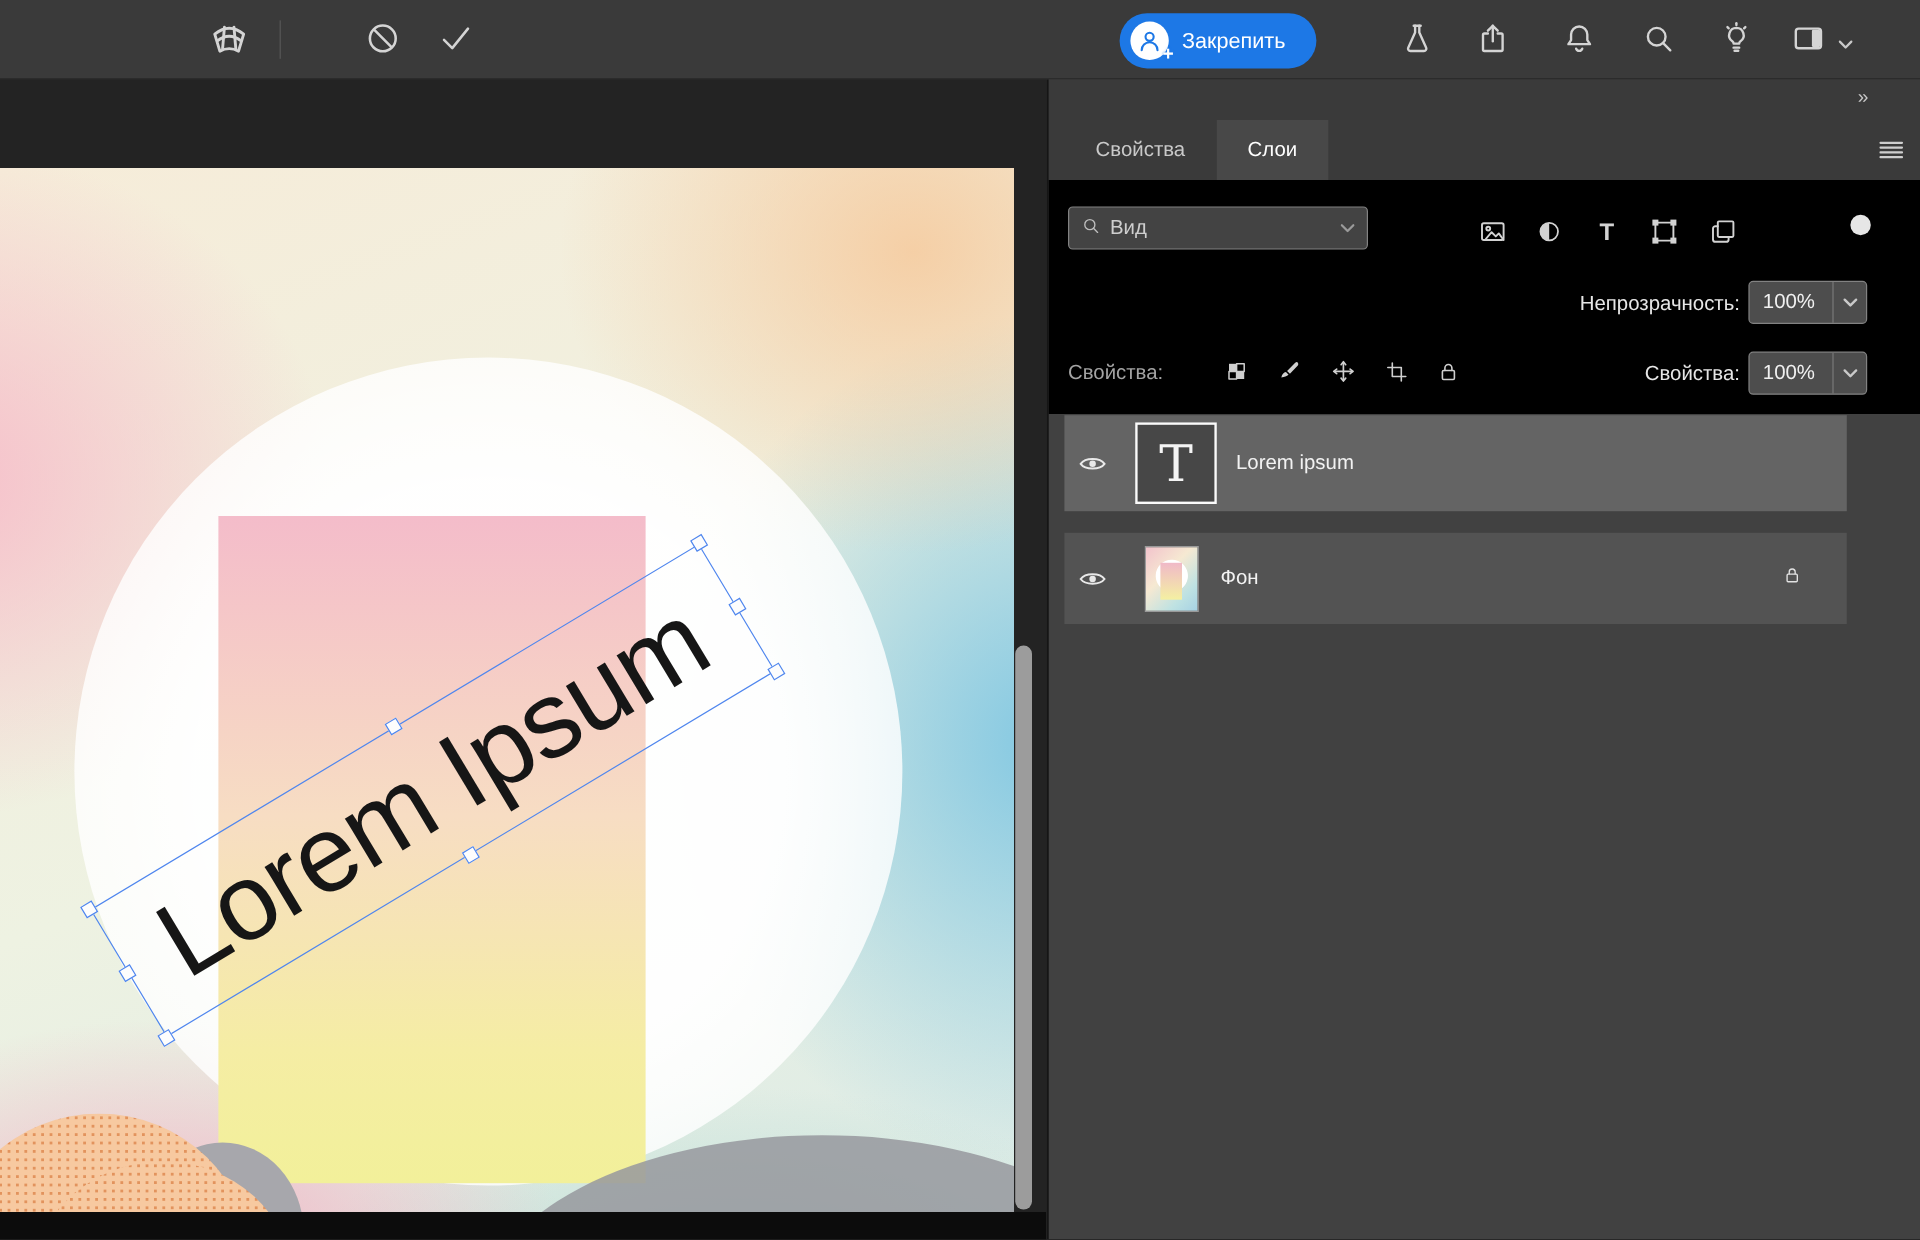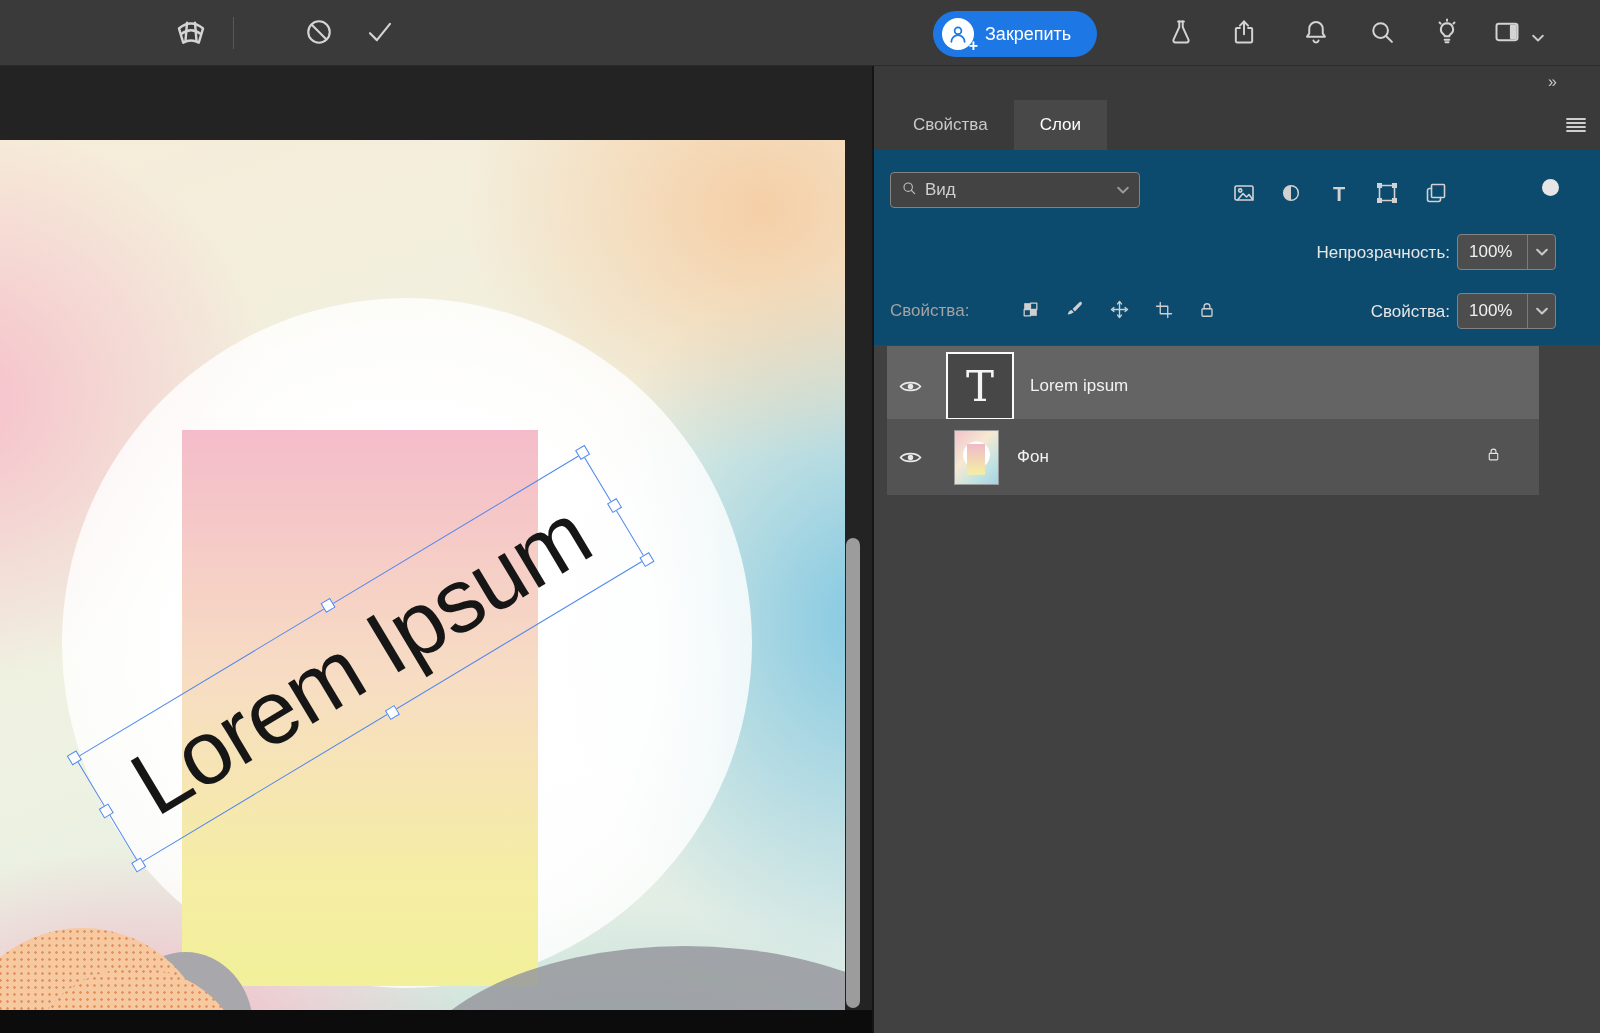--- a/index.html
+++ b/index.html
@@ -61,21 +61,21 @@
   .panel{position:absolute;left:872px;top:66px;width:728px;height:967px;background:#484848;
     border-left:2px solid #151515;color:#e0e0e0;font-size:17px}
   .panel-head{position:absolute;left:0;top:0;right:0;height:84px;background:#3a3a3a}
   .collapse{position:absolute;right:42px;top:7px;background:none;border:none;color:#c9c9c9;
     font-size:16px;letter-spacing:1px;cursor:pointer}
   .tabs{position:absolute;left:13px;bottom:0;height:50px;display:flex}
   .tab{height:50px;display:flex;align-items:center;padding:0 26px;color:#c9c9c9;cursor:pointer}
   .tab.active{background:#484848;color:#fff}
   .panel-menu{position:absolute;right:14px;bottom:14px;background:none;border:none;cursor:pointer}
   .panel-menu svg{stroke:#cfcfcf;stroke-width:1.8;stroke-linecap:round}
-  .panel-body{position:absolute;left:0;top:84px;right:0;bottom:0;background:#0c4a6e}
+  .panel-body{position:absolute;left:0;top:84px;right:0;bottom:0;background:#000000}
 
   .searchbox{position:absolute;left:16px;top:22px;width:250px;height:36px;border:1px solid #828282;
     border-radius:4px;background:#434343;display:flex;align-items:center;gap:8px;padding:0 10px;
     color:#cfcfcf;cursor:text}
   .searchbox svg{stroke:#bdbdbd;fill:none;stroke-width:1.7;stroke-linecap:round}
   .searchbox .chev{margin-left:auto}
   .f-icon{position:absolute;top:30px;width:28px;height:28px;background:none;border:none;cursor:pointer;
     display:flex;align-items:center;justify-content:center;color:#d2d2d2}
   .f-icon svg{stroke:#d2d2d2;fill:none;stroke-width:1.6;stroke-linecap:round;stroke-linejoin:round}
   .f-icon .tglyph{font-size:20px;font-weight:600;color:#d2d2d2;line-height:1}
@@ -97,21 +97,21 @@
   .valbox .divline{margin-left:auto;width:1px;height:100%;background:#7a7a7a}
   .valbox .chev{width:27px;display:flex;justify-content:center}
   .vb-opacity{top:84px}.vb-fill{top:143px}
   .lock-icon{position:absolute;top:148px;width:26px;height:26px;background:none;border:none;cursor:pointer;
     display:flex;align-items:center;justify-content:center}
   .lock-icon svg{stroke:#cfcfcf;fill:none;stroke-width:1.6;stroke-linecap:round;stroke-linejoin:round}
 
   .layers-list{position:absolute;left:0;right:0;top:195px;bottom:0;background:#414141}
   .layer-row{position:absolute;left:13px;width:652px;display:flex;align-items:center;cursor:pointer}
   .row-1{top:1px;height:80px;background:#646464}
-  .row-2{top:74px;height:76px;background:#535353}
+  .row-2{top:99px;height:76px;background:#535353}
   .eye-btn{width:46px;height:100%;background:none;border:none;display:flex;align-items:center;
     justify-content:center;cursor:pointer;flex:none}
   .eye-btn svg{stroke:#e9e9e9;fill:none;stroke-width:1.6}
   .thumb-text{width:68px;height:68px;border:2px solid #fbfbfb;background:#474747;flex:none;
     margin-left:13px;display:flex;align-items:center;justify-content:center}
   .thumb-text span{font-family:"DejaVu Serif",serif;font-size:42px;color:#f4f4f4}
   .thumb-img{width:45px;height:55px;border:1px solid #9a9a9a;flex:none;margin-left:21px;
     background-repeat:no-repeat;
     background-image:
       linear-gradient(180deg,#f0b9c8,#f4f0a2),

